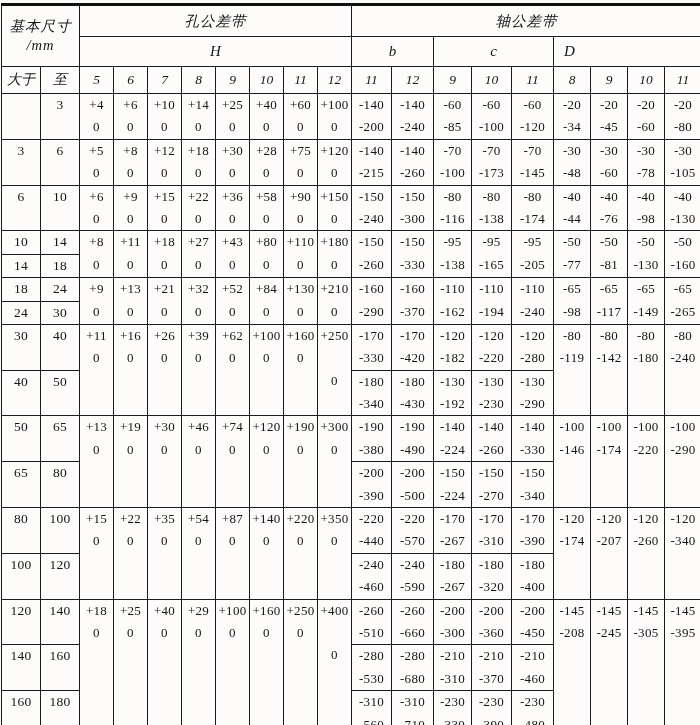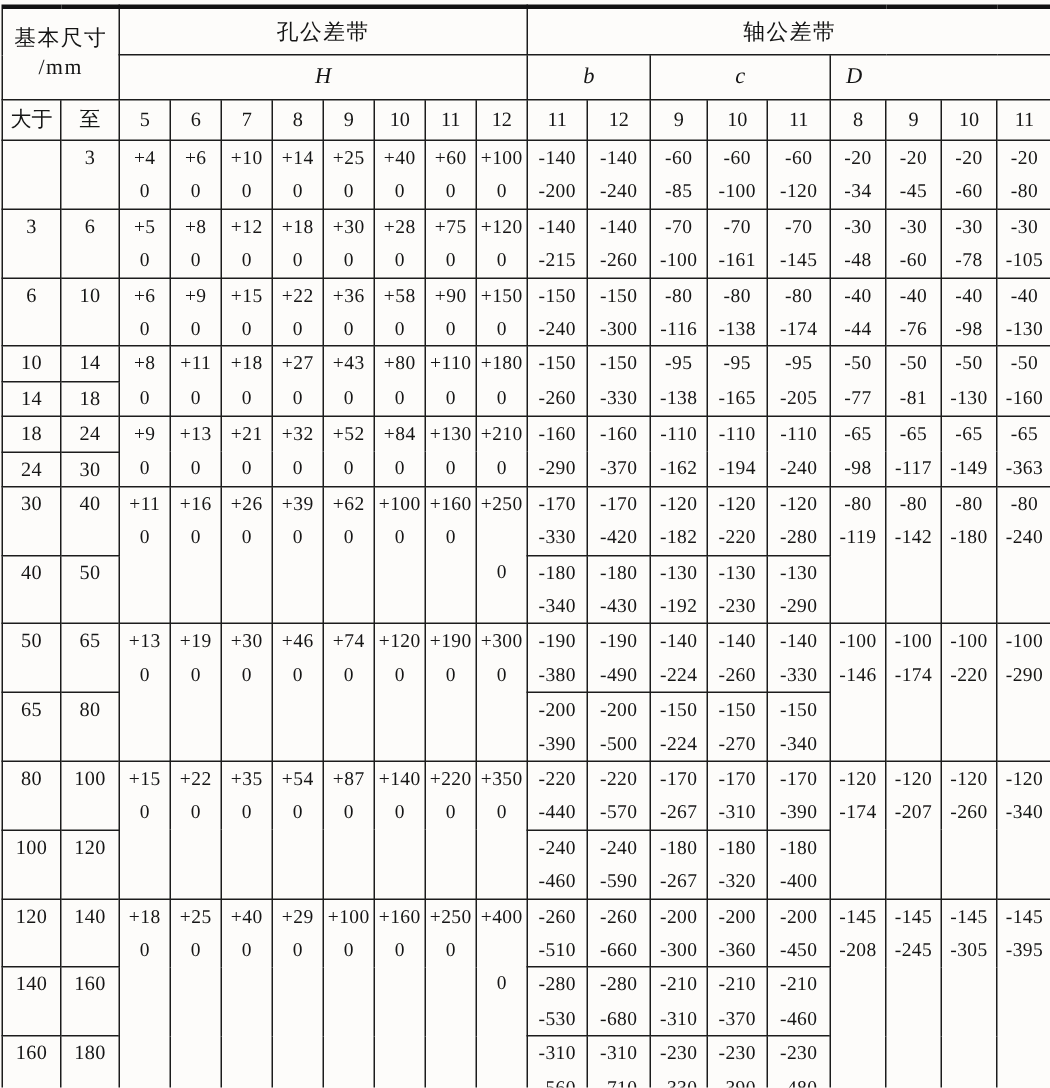--- a/index.html
+++ b/index.html
@@ -20,21 +20,21 @@
     border-top:3px solid #111;
     border-bottom:3px solid #111;
   }
   th,td{
     border:1px solid #1c1c1c;
     padding:0;
     text-align:center;
     font-weight:normal;
     overflow:hidden;
   }
-  thead th{vertical-align:middle;font-size:14px;}
+  thead th{vertical-align:middle;font-size:14px;font-style:italic;}
   th.cjk{font-size:14.5px;letter-spacing:1px;}
   th.grp{font-style:italic;font-size:15px;font-family:"Liberation Serif",serif;}
   th.grp-left{text-align:left;padding-left:10px;}
   th.grade{font-size:13.5px;}
   th.size-hd{font-size:14px;}
   .hd-line{line-height:19px;}
   tr.hr1 th{height:30px;}
   tr.hr2 th{height:29px;}
   tr.hr3 th{height:26px;margin-top:27px;}
   tbody td{vertical-align:top;font-size:13px;}
@@ -227,21 +227,21 @@
           <td class="val-cell">
             <div class="ln">-140</div>
             <div class="ln">-260</div>
           </td>
           <td class="val-cell">
             <div class="ln">-70</div>
             <div class="ln">-100</div>
           </td>
           <td class="val-cell">
             <div class="ln">-70</div>
-            <div class="ln">-161</div>
+            <div class="ln">-173</div>
           </td>
           <td class="val-cell">
             <div class="ln">-70</div>
             <div class="ln">-145</div>
           </td>
           <td class="val-cell">
             <div class="ln">-30</div>
             <div class="ln">-48</div>
           </td>
           <td class="val-cell">
@@ -483,21 +483,21 @@
           <td rowspan="2" class="val-cell">
             <div class="ln">-65</div>
             <div class="ln">-117</div>
           </td>
           <td rowspan="2" class="val-cell">
             <div class="ln">-65</div>
             <div class="ln">-149</div>
           </td>
           <td rowspan="2" class="val-cell">
             <div class="ln">-65</div>
-            <div class="ln">-363</div>
+            <div class="ln">-265</div>
           </td>
         </tr>
         <tr>
           <td class="size-cell">
             <div class="ln">24</div>
           </td>
           <td class="size-cell">
             <div class="ln">30</div>
           </td>
         </tr>

